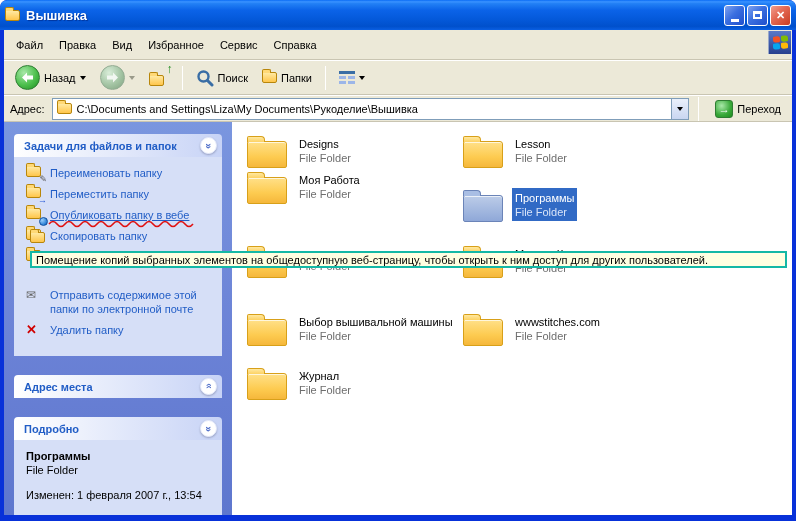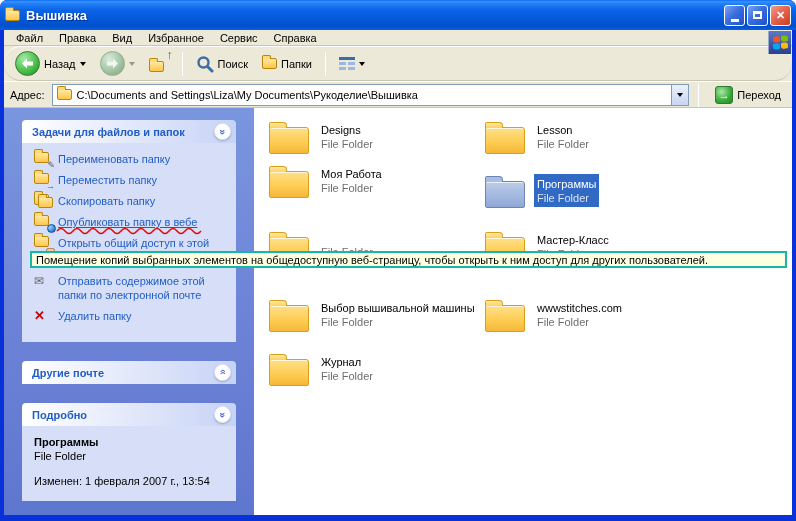--- a/index.html
+++ b/index.html
@@ -20,28 +20,28 @@
   .tb-buttons{margin-left:auto;display:flex;gap:2px;}
   .tb-btn{width:21px;height:21px;border-radius:3px;border:1px solid #fff;
     display:flex;align-items:center;justify-content:center;color:#fff;font-size:11px;cursor:pointer;}
   .btn-blue{background:linear-gradient(135deg,#7FA3EF,#3B6FE0 45%,#1F4FCC);}
   .btn-red{background:linear-gradient(135deg,#F09E8E,#E56B56 40%,#C83C22);font-weight:bold;}
   .min-glyph{width:8px;height:3px;background:#fff;margin-top:10px;}
   .max-glyph{width:9px;height:8px;border:2px solid #fff;border-top-width:3px;}
   
   .client{position:absolute;top:30px;left:4px;width:788px;height:485px;background:#ECE9D8;display:flex;flex-direction:column;}
   
-  .menubar{height:16px;display:flex;align-items:center;padding-left:4px;border-bottom:1px solid #C9C5B2;position:relative;}
+  .menubar{height:30px;display:flex;align-items:center;padding-left:4px;border-bottom:1px solid #C9C5B2;position:relative;}
   .menu-item{padding:3px 8px;color:#000;cursor:pointer;}
   .winlogo{position:absolute;right:1px;top:1px;width:23px;height:23px;background:linear-gradient(180deg,#5A79C8,#27408F);display:flex;align-items:center;justify-content:center;border-left:1px solid #9AA8C8;}
   .flag{width:15px;height:13px;display:grid;grid-template-columns:7px 7px;grid-template-rows:6px 6px;gap:1px;transform:skewY(-6deg);}
   .flag i{border-radius:1px 3px 1px 3px;}
   .flag .r{background:#F35325}.flag .g{background:#81BC06}.flag .b{background:#05A6F0}.flag .y{background:#FFBA08}
   
-  .toolbar{height:35px;display:flex;align-items:center;padding:0 6px;border-top:1px solid #fff;border-bottom:1px solid #C9C5B2;gap:4px;border-radius:17px;}
+  .toolbar{height:35px;display:flex;align-items:center;padding:0 6px;border-top:1px solid #fff;border-bottom:1px solid #C9C5B2;gap:4px;}
   .tbtn{display:flex;align-items:center;gap:4px;padding:2px 4px;border:1px solid transparent;border-radius:3px;cursor:pointer;}
   .navcircle{width:25px;height:25px;border-radius:50%;
     background:radial-gradient(circle at 35% 30%,#A8E8A8,#4CBF4C 55%,#1E8C1E);
     border:1px solid #2E7D32;display:flex;align-items:center;justify-content:center;}
   .navcircle.disabled{background:radial-gradient(circle at 35% 30%,#D9EDD9,#A3C4A3 55%,#7FA07F);border-color:#93AC93;}
   .caret{width:0;height:0;border-left:3px solid transparent;border-right:3px solid transparent;border-top:4px solid #000;}
   .caret.dim{border-top-color:#9A9A8A;}
   .tsep{width:1px;height:24px;background:#C5C2B8;border-right:1px solid #fff;margin:0 4px;}
   .mfold{position:relative;display:inline-block;width:15px;height:11px;
     background:linear-gradient(180deg,#FFE9A2,#FFC64B);border:1px solid #B8860B;border-radius:1px 2px 2px 2px;flex:none;}
@@ -51,21 +51,21 @@
   
   .addressbar{height:27px;display:flex;align-items:center;padding:0 4px;border-top:1px solid #fff;border-bottom:1px solid #C9C5B2;gap:5px;}
   .addr-label{color:#000;padding:0 2px;}
   .combo{flex:1;height:22px;background:#fff;border:1px solid #7F9DB9;display:flex;align-items:center;padding-left:4px;gap:5px;position:relative;cursor:text;}
   .combo-text{white-space:nowrap;overflow:hidden;}
   .combo-drop{position:absolute;right:0;top:0;width:17px;height:20px;background:linear-gradient(180deg,#EAF0FB,#C9D6F1);border-left:1px solid #7F9DB9;display:flex;align-items:center;justify-content:center;cursor:pointer;}
   .go-btn{display:flex;align-items:center;gap:4px;padding:2px 6px;cursor:pointer;border:1px solid transparent;border-radius:3px;}
   .go-ico{width:18px;height:18px;border-radius:3px;background:radial-gradient(circle at 35% 30%,#A8E8A8,#39A839 60%,#1E8C1E);border:1px solid #2E7D32;color:#fff;display:flex;align-items:center;justify-content:center;font-weight:bold;font-size:11px;}
   
   .winbody{flex:1;display:flex;overflow:hidden;}
-  .sidebar{width:250px;flex:none;padding:12px 18px;background:linear-gradient(180deg,#7A96DF 0%,#6B82D6 55%,#5E77CE 100%);overflow:hidden;}
+  .sidebar{width:228px;flex:none;padding:12px 10px;background:linear-gradient(180deg,#7A96DF 0%,#6B82D6 55%,#5E77CE 100%);overflow:hidden;}
   .panel{margin-bottom:19px;}
   .panel-header{height:23px;display:flex;align-items:center;justify-content:space-between;padding:0 5px 0 10px;
     background:linear-gradient(90deg,#FFFFFF,#C7D3F6);border-radius:4px 4px 0 0;color:#215DC6;font-weight:bold;cursor:pointer;}
   .chev{width:17px;height:17px;border-radius:50%;background:#fff;border:1px solid #E3E9FB;color:#4B6BC8;display:flex;align-items:center;justify-content:center;font-weight:bold;font-size:10px;cursor:pointer;box-shadow:0 1px 2px rgba(0,0,40,.25);}
   .chev span{display:inline-block;letter-spacing:-1px;}
   .chev .up{transform:rotate(90deg);}
   .chev .down{transform:rotate(-90deg);}
   .panel-body{background:#D6DFF7;padding:9px 6px 12px 12px;}
   .task{display:flex;gap:7px;margin-bottom:7px;color:#215DC6;cursor:pointer;align-items:flex-start;position:relative;line-height:14px;}
   .task.hovered .tlabel{text-decoration:underline;}
@@ -219,49 +219,49 @@
           </div>
           <div class="panel-body">
             <div class="task">
               <span class="ticon"><span class="mfold"></span><span class="ovl">✎</span></span>
               <span class="tlabel">Переименовать папку</span>
             </div>
             <div class="task">
               <span class="ticon"><span class="mfold"></span><span class="ovl blue">→</span></span>
               <span class="tlabel">Переместить папку</span>
             </div>
-            <div class="task">
-              <span class="ticon"><span class="mfold"></span><span class="mfold copy2"></span></span>
-              <span class="tlabel">Скопировать папку</span>
-            </div>
             <div class="task hovered">
               <span class="ticon"><span class="mfold"></span><span class="globe"></span></span>
               <span class="tlabel">Опубликовать папку в вебе</span>
               <svg class="squiggle" width="150" height="8" viewBox="0 0 150 8">
                 <path d="M1 4 q4 -5 8 0 t8 0 t8 0 t8 0 t8 0 t8 0 t8 0 t8 0 t8 0 t8 0 t8 0 t8 0 t8 0 t8 0 t8 0 t8 0 t8 0 t8 0" fill="none" stroke="#E01010" stroke-width="1.6"></path>
               </svg>
             </div>
+            <div class="task">
+              <span class="ticon"><span class="mfold"></span><span class="mfold copy2"></span></span>
+              <span class="tlabel">Скопировать папку</span>
+            </div>
             <div class="task extra-gap">
               <span class="ticon"><span class="mfold"></span><span class="hand"></span></span>
               <span class="tlabel">Открыть общий доступ к этой</span>
             </div>
             <div class="task">
               <span class="ticon"><span class="env">✉</span></span>
               <span class="tlabel">Отправить содержимое этой папки по электронной почте</span>
             </div>
             <div class="task">
               <span class="ticon"><span class="del">✕</span></span>
               <span class="tlabel">Удалить папку</span>
             </div>
           </div>
         </div>
 
         <div class="panel">
           <div class="panel-header">
-            <span>Другие почте</span>
+            <span>Адрес места</span>
             <span class="chev">
                 <span class="down">»</span>
               </span>
           </div>
         </div>
 
         <div class="panel">
           <div class="panel-header">
             <span>Подробно</span>
             <span class="chev">
@@ -284,21 +284,21 @@
               <span class="bigfold"></span>
             </span>
           <span class="flabel"><span class="fname">Designs</span><br><span class="ftype">File Folder</span></span>
         </div>
         <div class="file" style="left:230px;top:12px;">
           <span class="icowrap">
               <span class="bigfold"></span>
             </span>
           <span class="flabel"><span class="fname">Lesson</span><br><span class="ftype">File Folder</span></span>
         </div>
-        <div class="file" style="left:14px;top:56px;">
+        <div class="file" style="left:14px;top:48px;">
           <span class="icowrap">
               <span class="bigfold"></span>
             </span>
           <span class="flabel"><span class="fname">Моя Работа</span><br><span class="ftype">File Folder</span></span>
         </div>
         <div class="file selected" style="left:230px;top:66px;">
           <span class="icowrap">
               <span class="bigfold"></span>
             </span>
           <span class="flabel"><span class="fname">Программы</span><br><span class="ftype">File Folder</span></span>

